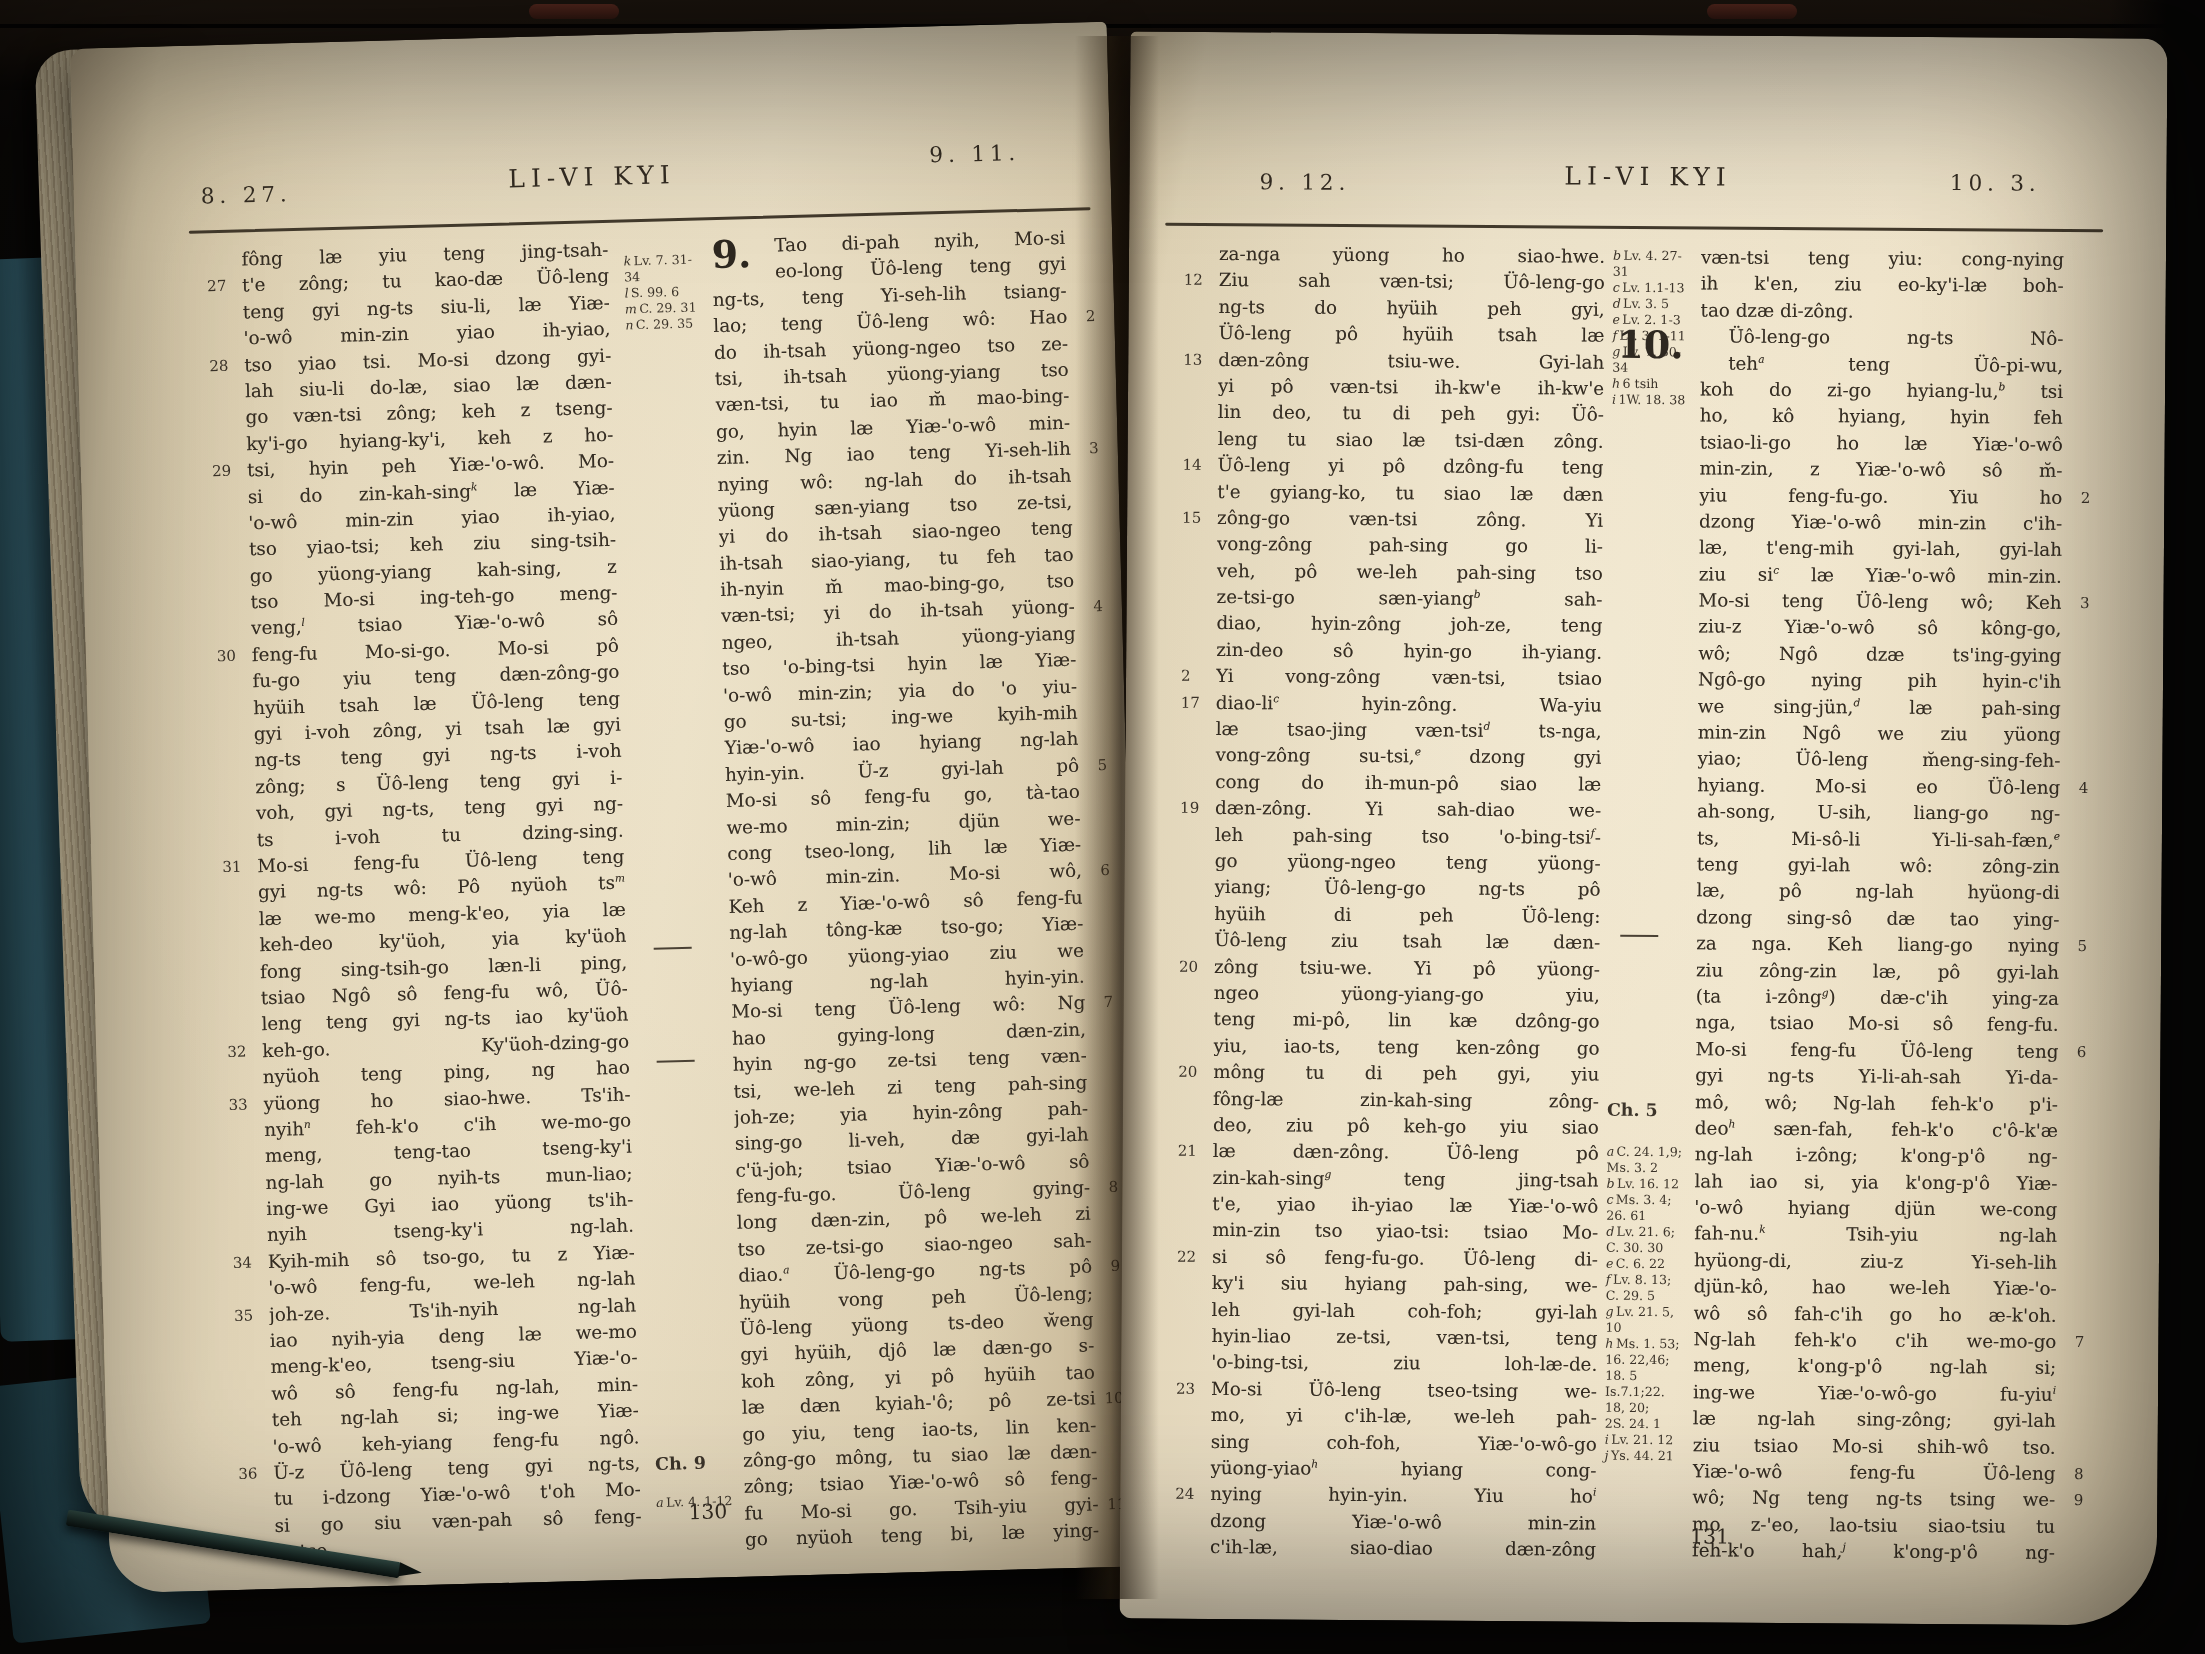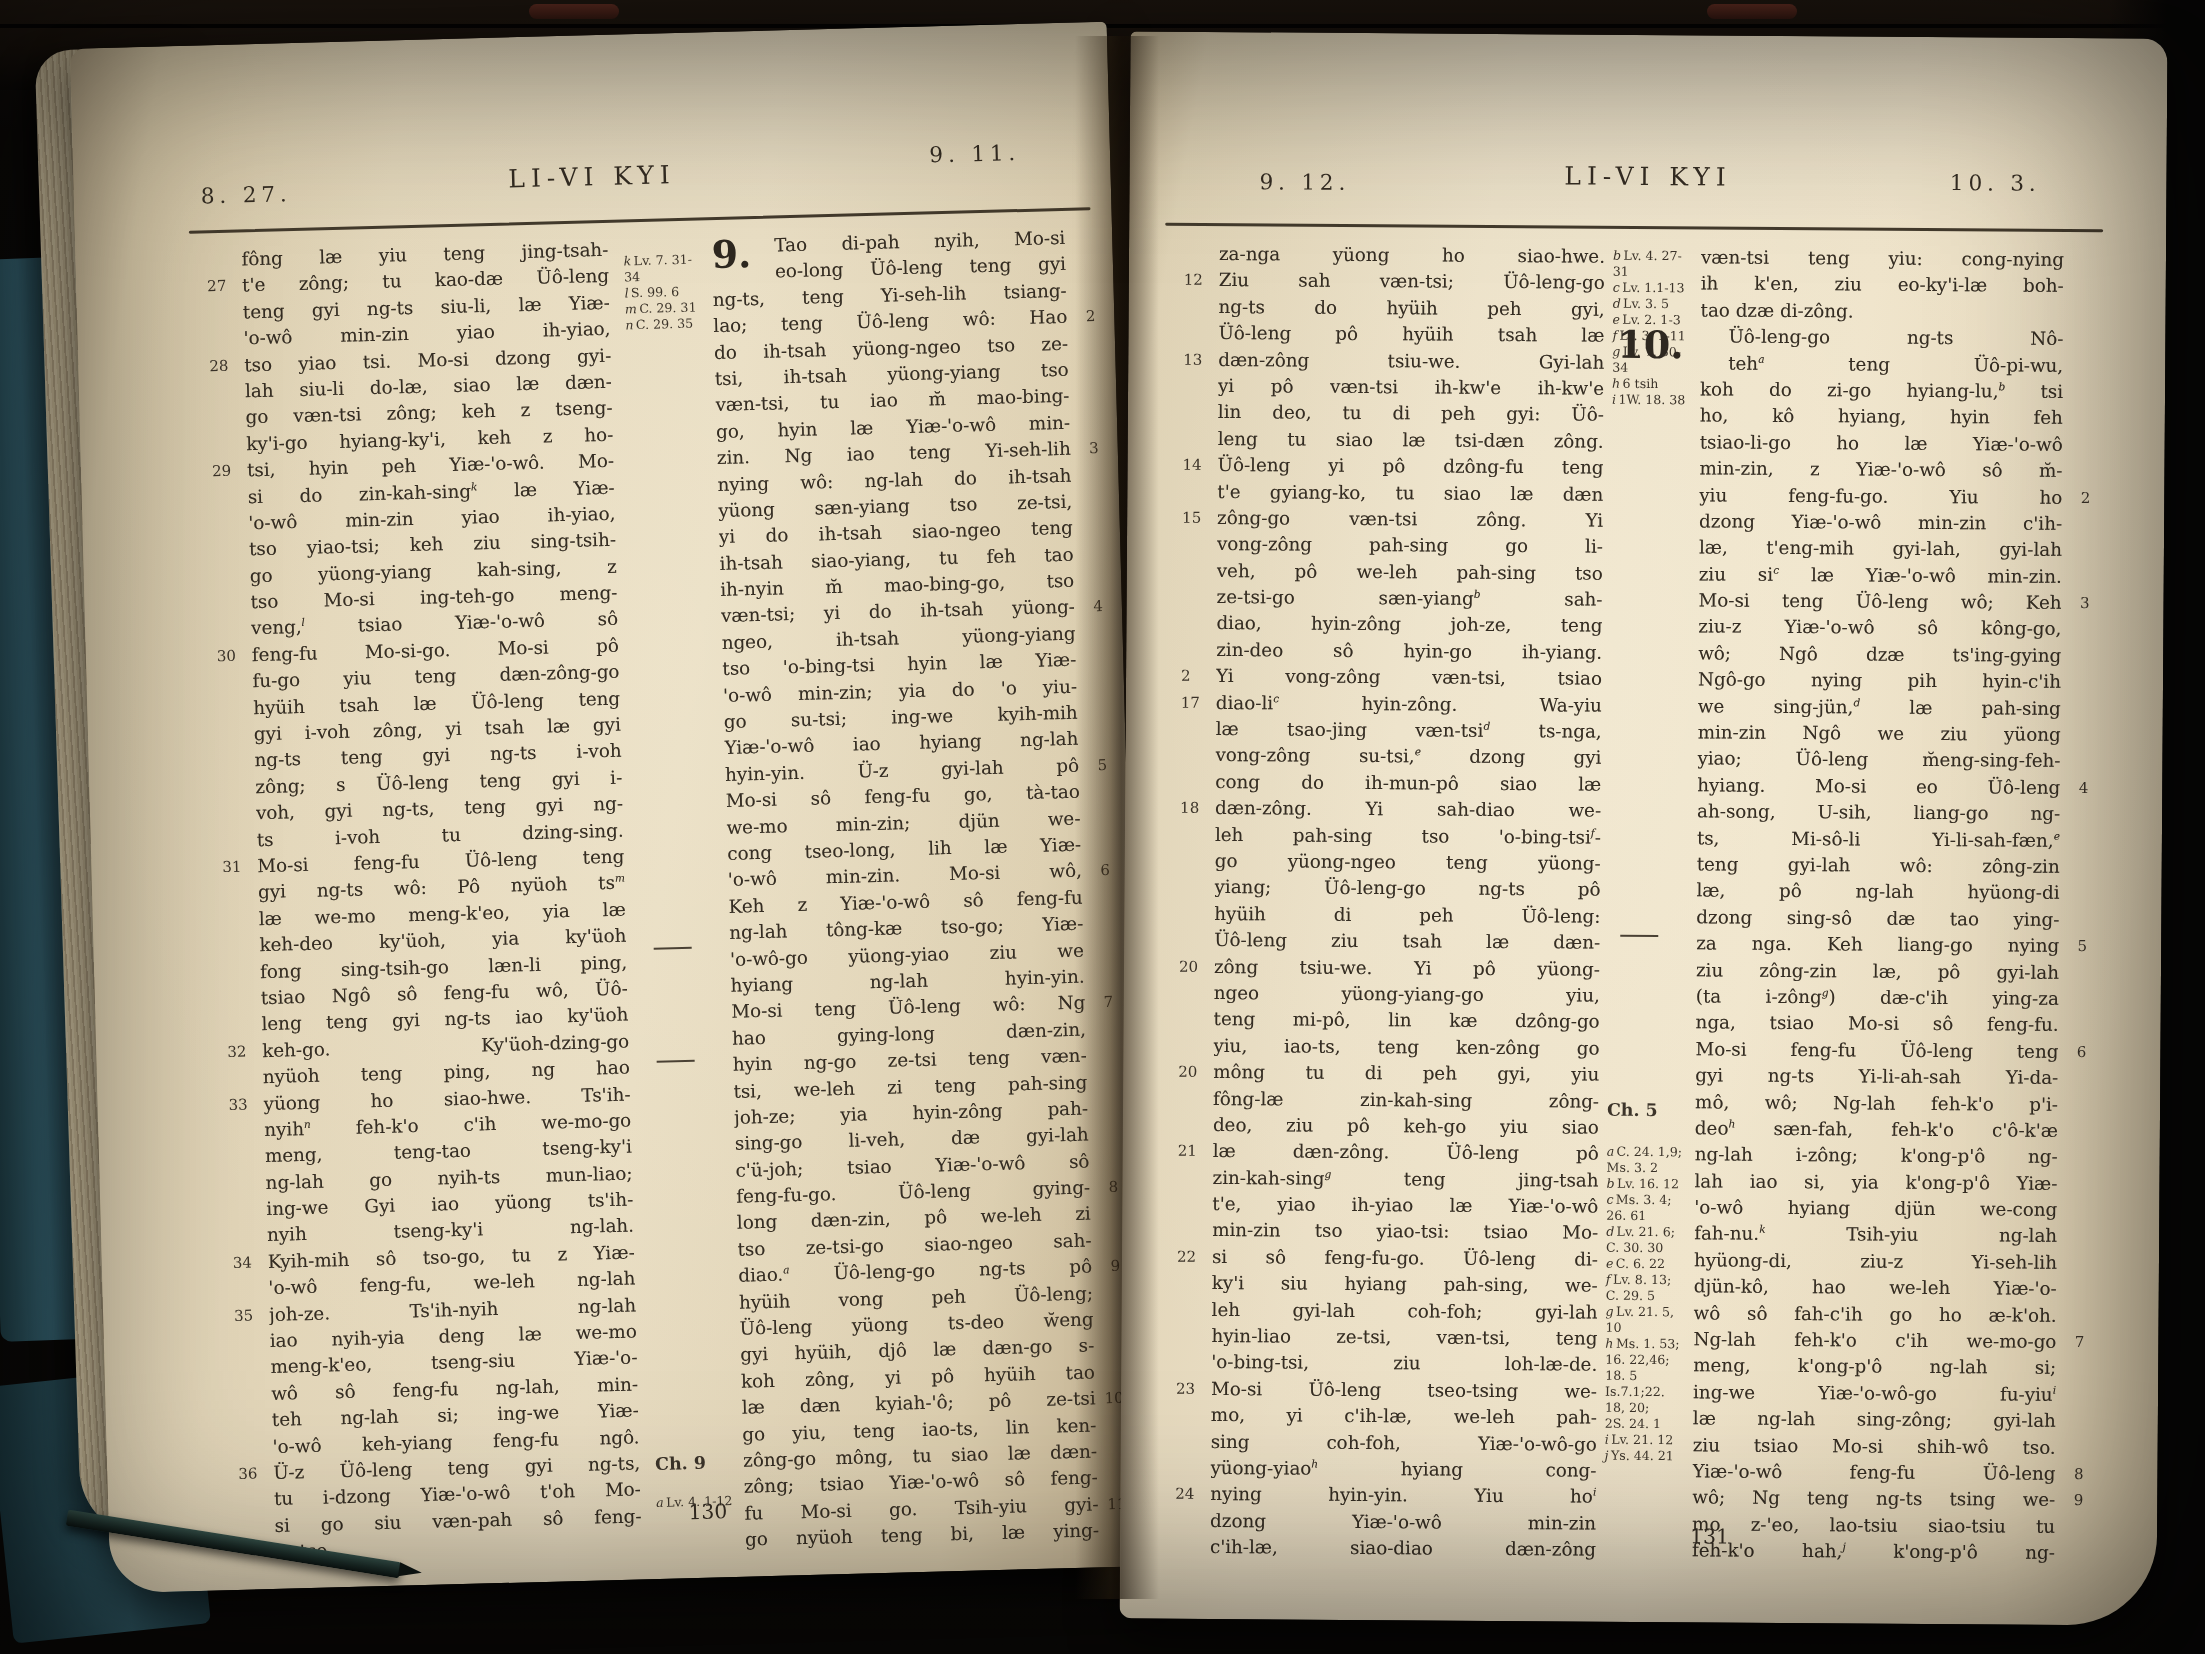--- a/index.html
+++ b/index.html
@@ -632,21 +632,21 @@
         </div>
         <div class="bline">
           <span class="vnum vl"></span>
           <span class="ltext">vong-zông su-tsi,<sup>e</sup> dzong gyi</span>
         </div>
         <div class="bline">
           <span class="vnum vl"></span>
           <span class="ltext">cong do ih-mun-pô siao læ</span>
         </div>
         <div class="bline">
-          <span class="vnum vl">18</span>
+          <span class="vnum vl">19</span>
           <span class="ltext">dæn-zông.  Yi sah-diao we-</span>
         </div>
         <div class="bline">
           <span class="vnum vl"></span>
           <span class="ltext">leh pah-sing tso 'o-bing-tsi<sup>f</sup>-</span>
         </div>
         <div class="bline">
           <span class="vnum vl"></span>
           <span class="ltext">go yüong-ngeo teng yüong-</span>
         </div>

